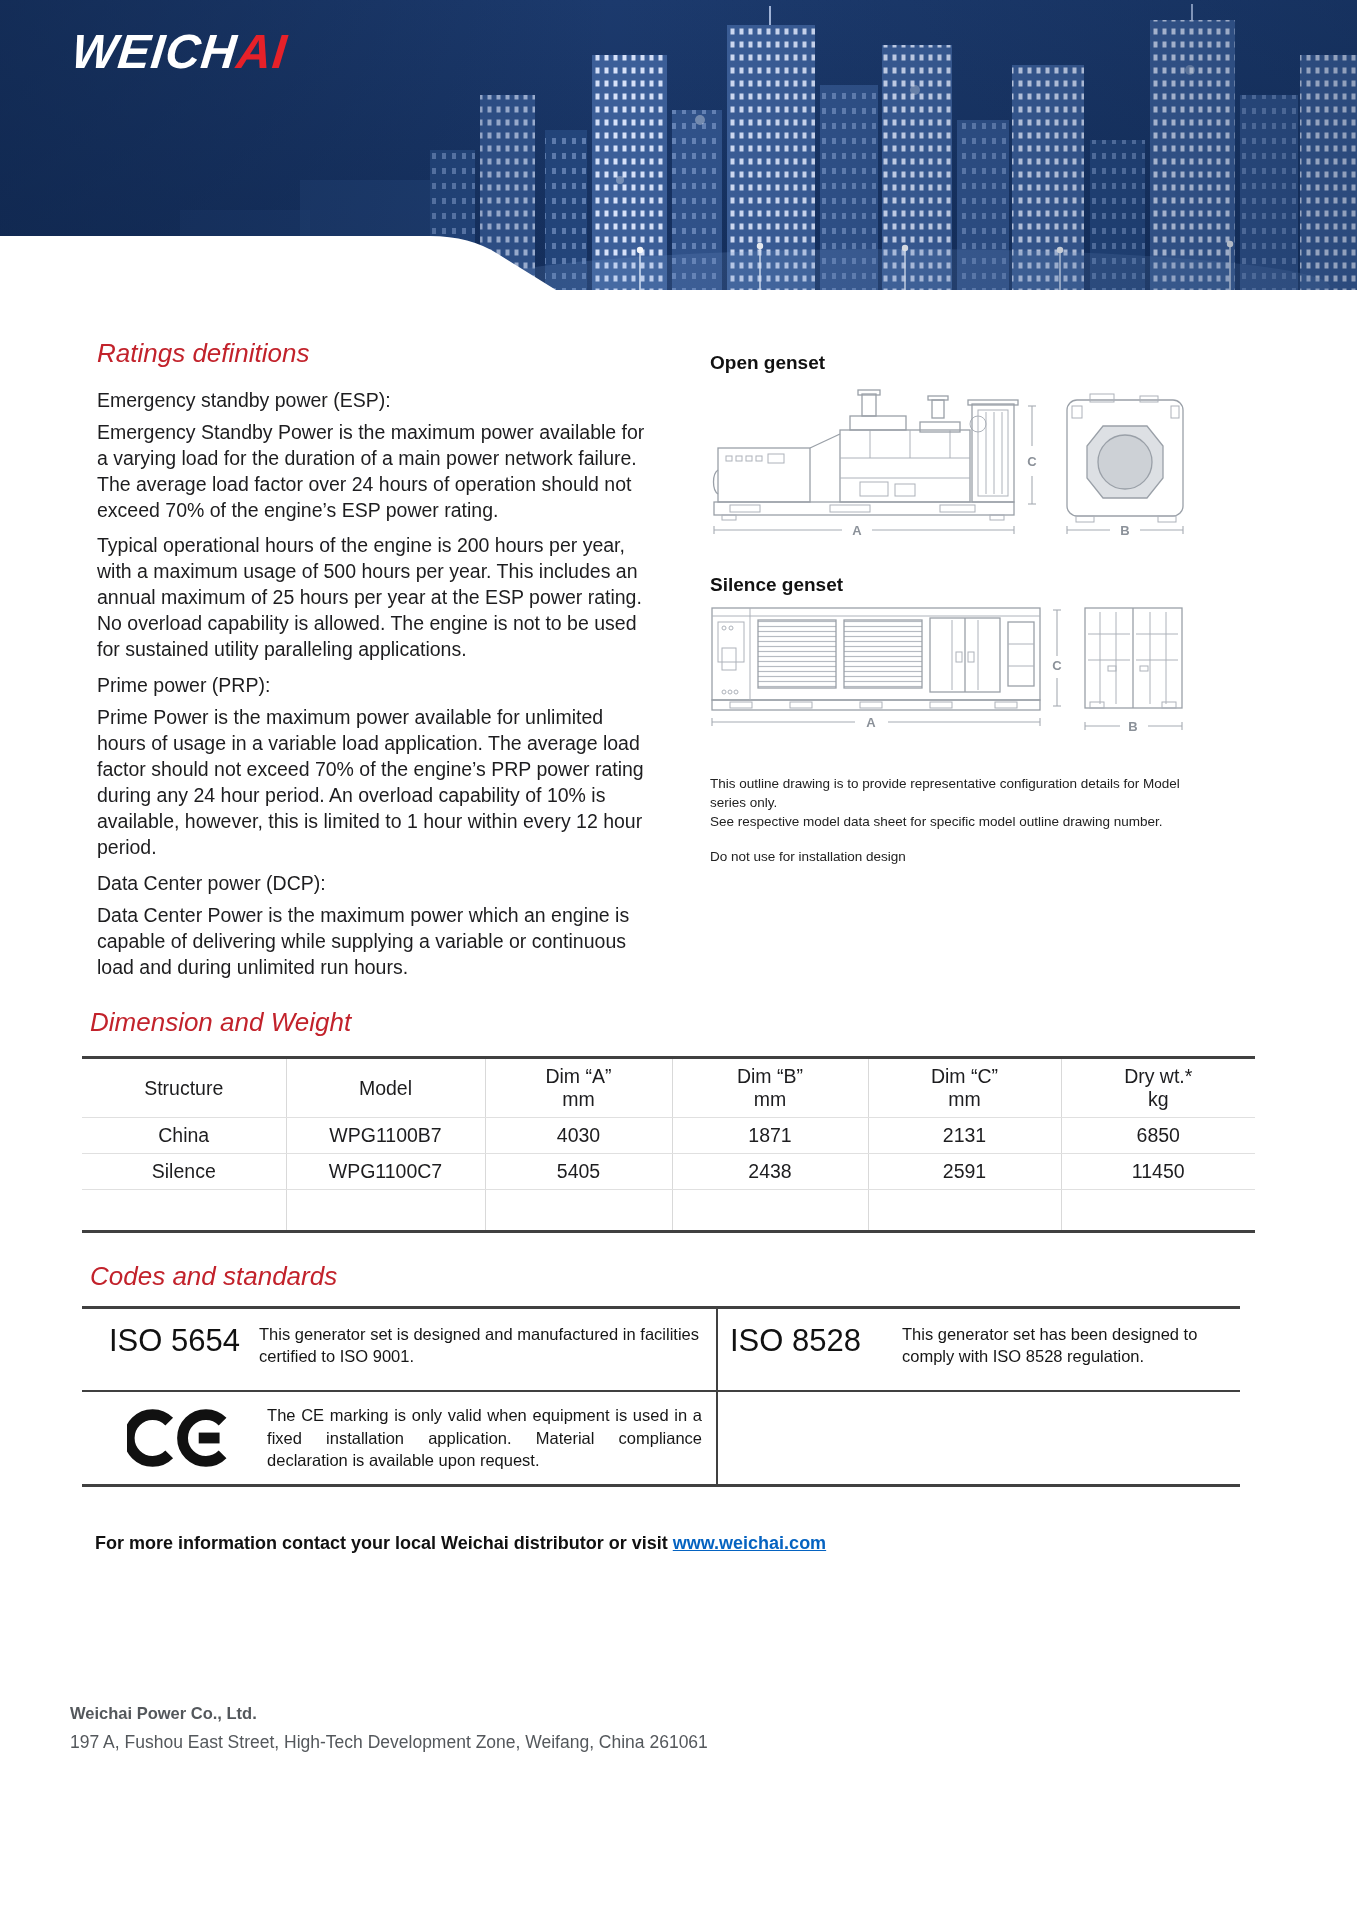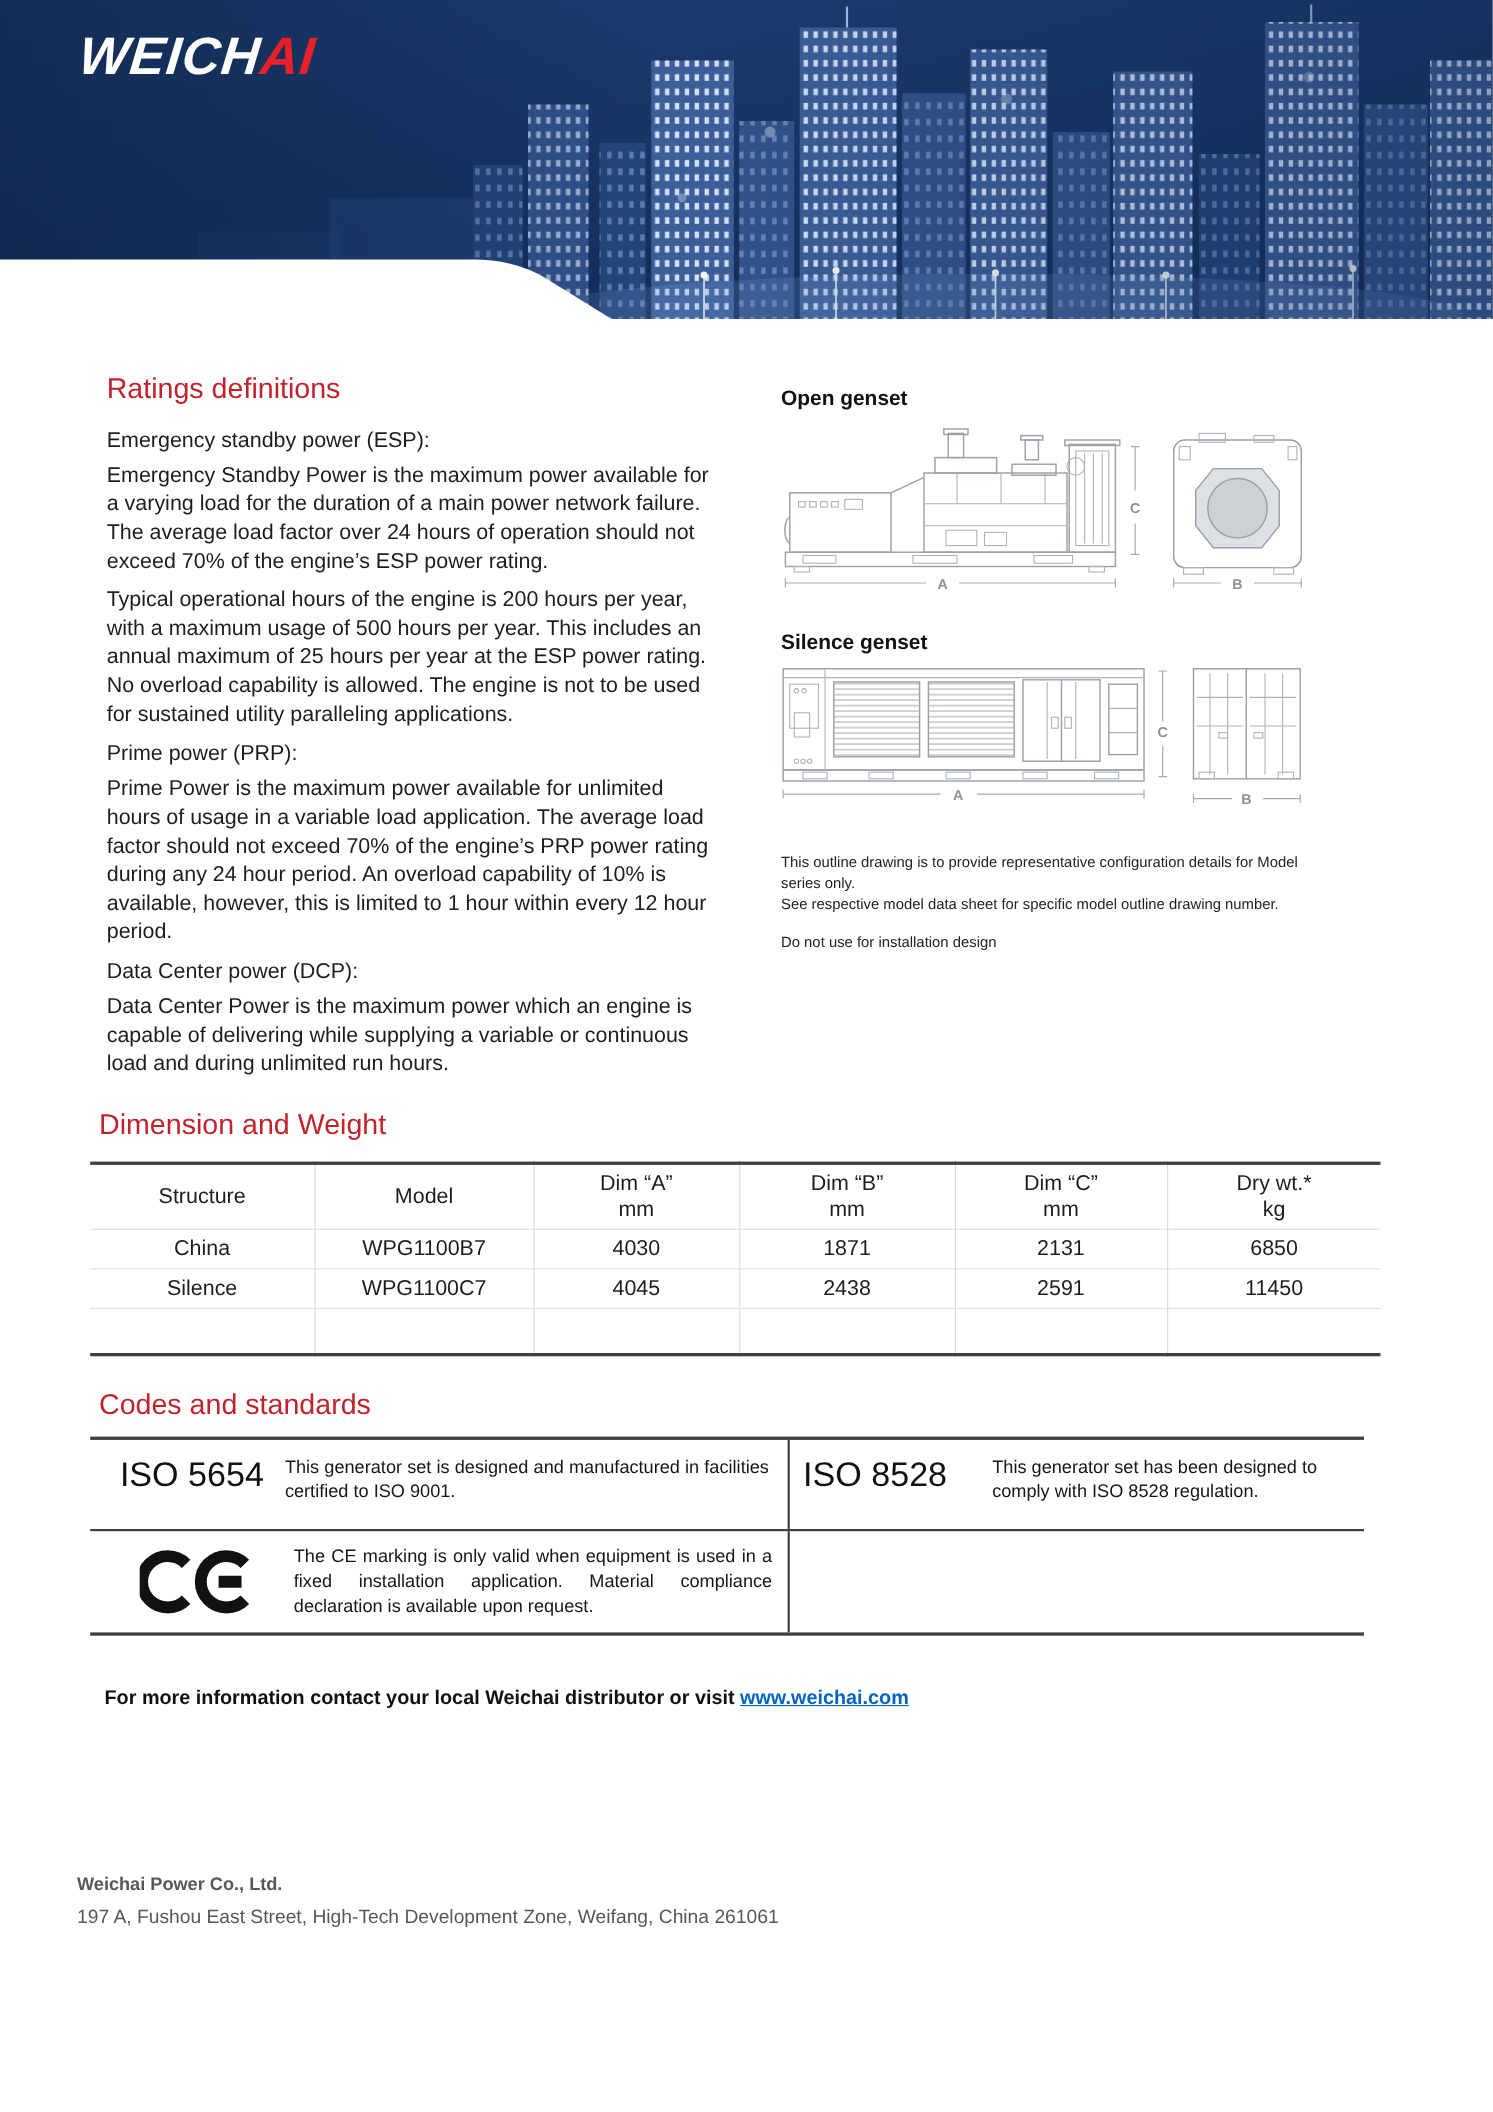--- a/index.html
+++ b/index.html
@@ -14,21 +14,21 @@
   .logo{
     position:absolute;left:72px;top:24px;
     font-style:italic;font-weight:bold;font-size:48px;letter-spacing:1px;
     transform:skewX(-6deg);white-space:nowrap;
   }
   .logo .lw{color:#ffffff;}
   .logo .lr{color:#e62129;}
   
   .ratings-row{display:flex;margin-top:48px;}
   .ratings-left{margin-left:97px;width:552px;}
-  h2.red{color:#c2222b;font-size:26px;font-weight:400;margin:0 0 20px 0;}
+  h2.red{color:#c2222b;font-size:26px;font-weight:400;margin:0 0 20px 0;font-style:italic;}
   .ratings-left h3{font-size:19.5px;font-weight:400;margin:12px 0 7px 0;}
   .ratings-left p{font-size:19.5px;line-height:26px;margin:0 0 9px 0;}
   .ratings-right{margin-left:61px;width:482px;}
   .genset-label{font-weight:bold;font-size:19px;text-align:left;margin:0;color:#111;}
   .genset-label.open{margin-top:14px;margin-bottom:8px;}
   .genset-label.silence{margin-top:26px;margin-bottom:8px;}
   svg.drawing{display:block;}
   .drawing-note{font-size:13.5px;line-height:19px;margin-top:32px;color:#222;width:482px;}
   .drawing-note.last{margin-top:16px;}
   
@@ -361,21 +361,21 @@
       <td>China</td>
       <td>WPG1100B7</td>
       <td>4030</td>
       <td>1871</td>
       <td>2131</td>
       <td>6850</td>
     </tr>
     <tr class="data">
       <td>Silence</td>
       <td>WPG1100C7</td>
-      <td>4045</td>
+      <td>5405</td>
       <td>2438</td>
       <td>2591</td>
       <td>11450</td>
     </tr>
     <tr class="empty">
       <td></td>
       <td></td>
       <td></td>
       <td></td>
       <td></td>

